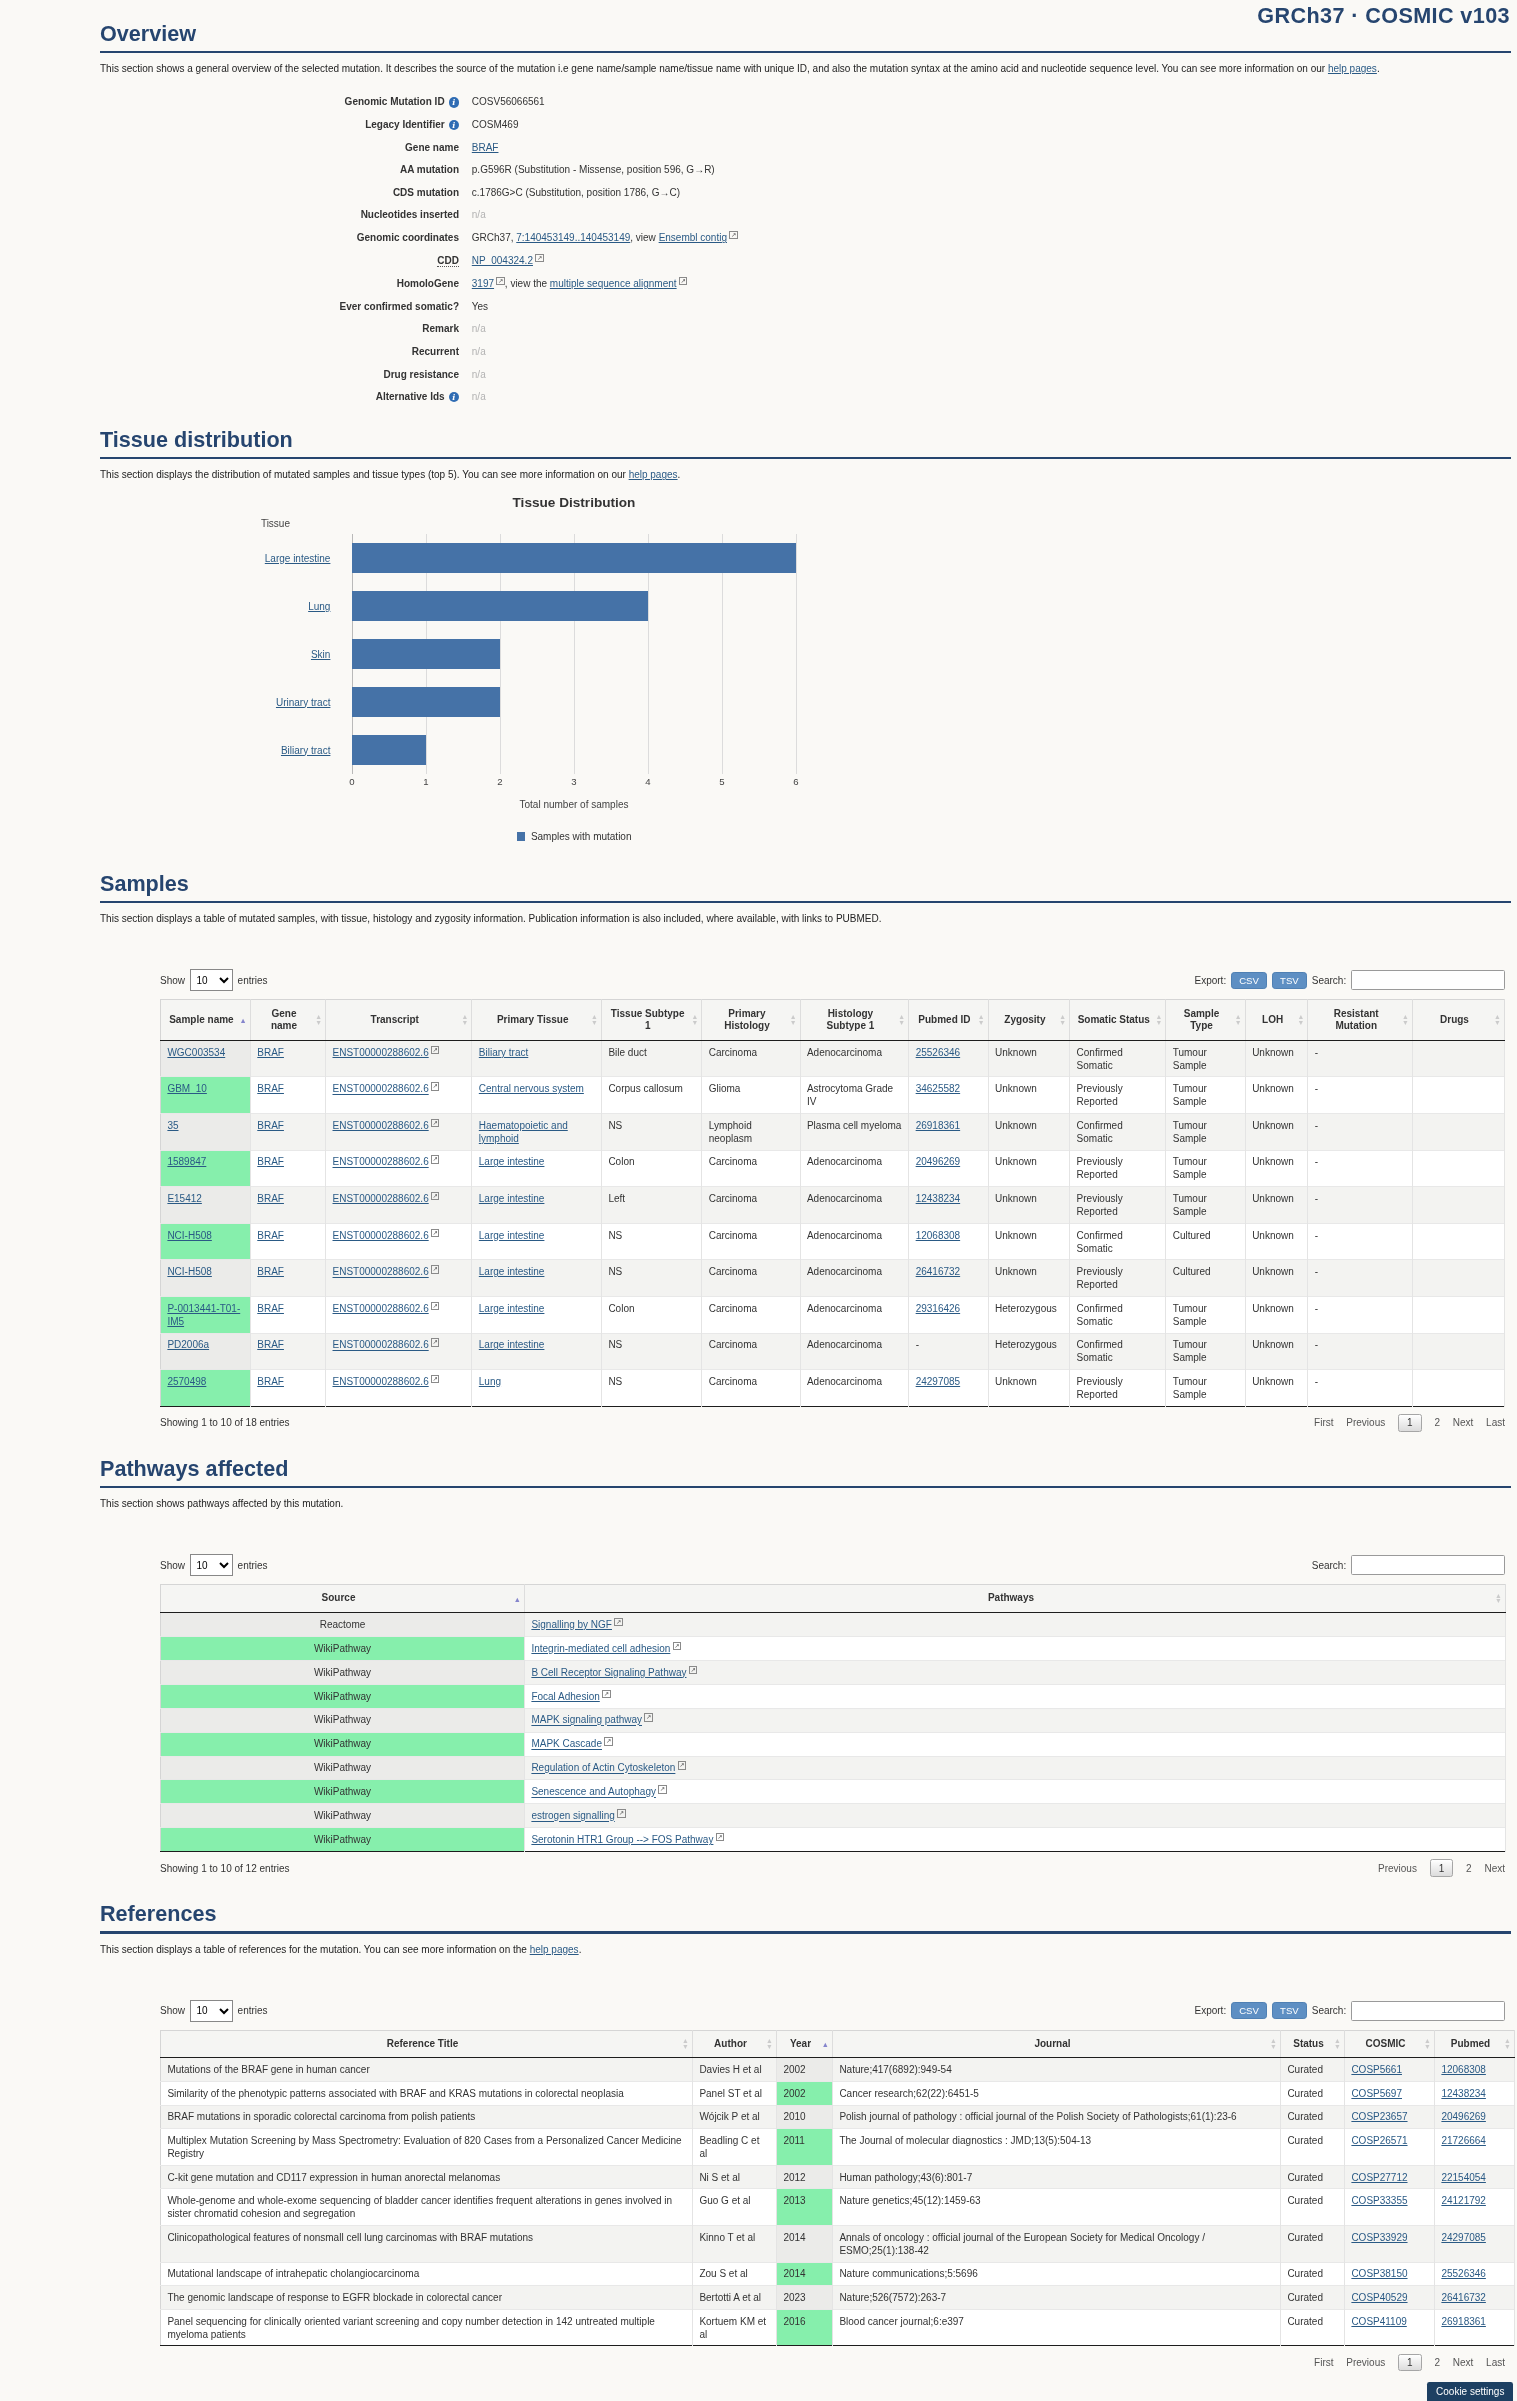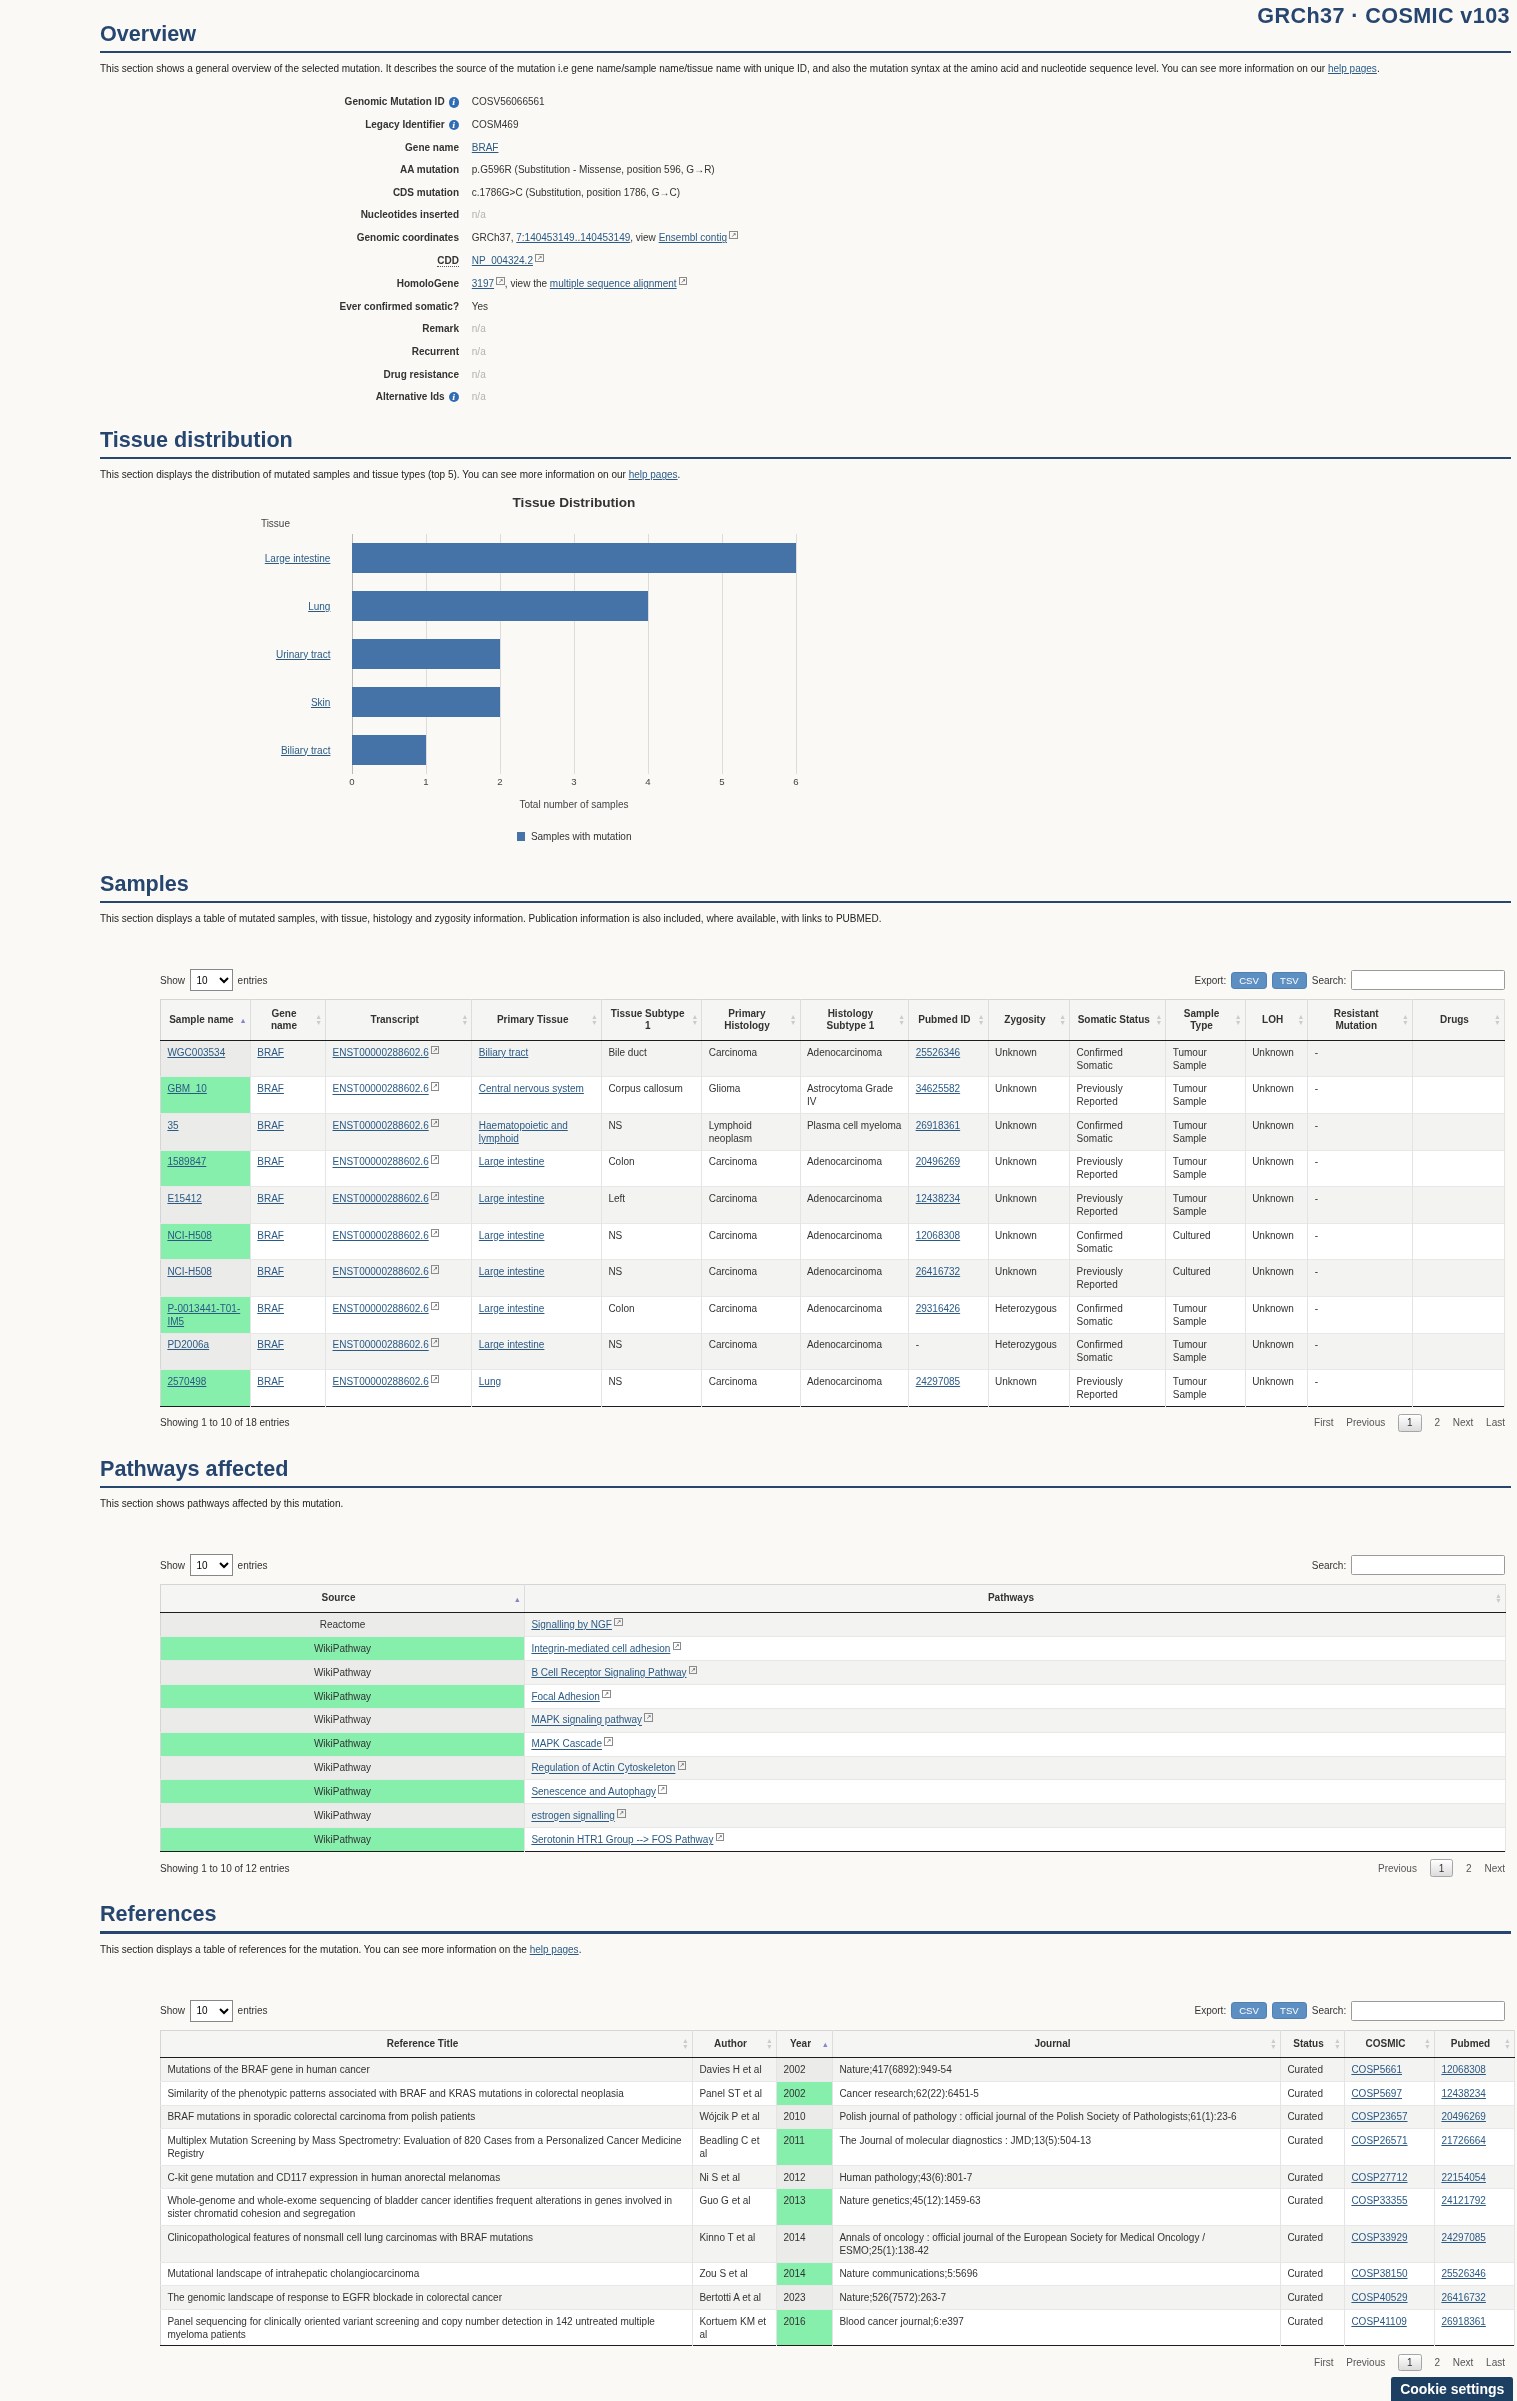--- a/index.html
+++ b/index.html
@@ -89,21 +89,21 @@
   .tfoot-row.right-only{justify-content:flex-end;}
   .showing{color:#333;}
   .pager{display:flex;align-items:center;}
   .pg{margin-left:12.8px;color:#555;cursor:pointer;}
   .pg-current{
     margin-left:12.8px;border:0.8px solid #a6a6a6;border-radius:2.4px;
     background:linear-gradient(#ffffff,#dcdcdc);padding:2.4px 8px;color:#333;cursor:pointer;
   }
   .cookie-btn{
     position:absolute;right:4.8px;bottom:0;background:#1d4062;color:#fff;
-    font-weight:bold;font-size:14px;padding:4px 8.8px;border-radius:2.4px 2.4px 0 0;cursor:pointer;
+    font-weight:normal;font-size:10px;padding:4px 8.8px;border-radius:2.4px 2.4px 0 0;cursor:pointer;
   }
 </style>
 </head>
 <body>
 
 <div class="version-label">GRCh37 · COSMIC v103</div>
 
 <div class="page">
 
   <section>
@@ -187,25 +187,25 @@
           <div class="gridline" style="left: 696px;"></div>
           <div class="c-row">
             <div class="c-label"><a class="lnk">Large intestine</a></div>
             <div class="c-bar" style="width: 444px; background: rgb(69, 114, 167);"></div>
           </div>
           <div class="c-row">
             <div class="c-label"><a class="lnk">Lung</a></div>
             <div class="c-bar" style="width: 296px; background: rgb(69, 114, 167);"></div>
           </div>
           <div class="c-row">
-            <div class="c-label"><a class="lnk">Urinary tract</a></div>
+            <div class="c-label"><a class="lnk">Skin</a></div>
             <div class="c-bar" style="width: 148px; background: rgb(69, 114, 167);"></div>
           </div>
           <div class="c-row">
-            <div class="c-label"><a class="lnk">Skin</a></div>
+            <div class="c-label"><a class="lnk">Urinary tract</a></div>
             <div class="c-bar" style="width: 148px; background: rgb(69, 114, 167);"></div>
           </div>
           <div class="c-row">
             <div class="c-label"><a class="lnk">Biliary tract</a></div>
             <div class="c-bar" style="width: 74px; background: rgb(69, 114, 167);"></div>
           </div>
         </div>
         <div class="chart-xticks">
           <span style="left: 252px;">0</span>
           <span style="left: 326px;">1</span>

